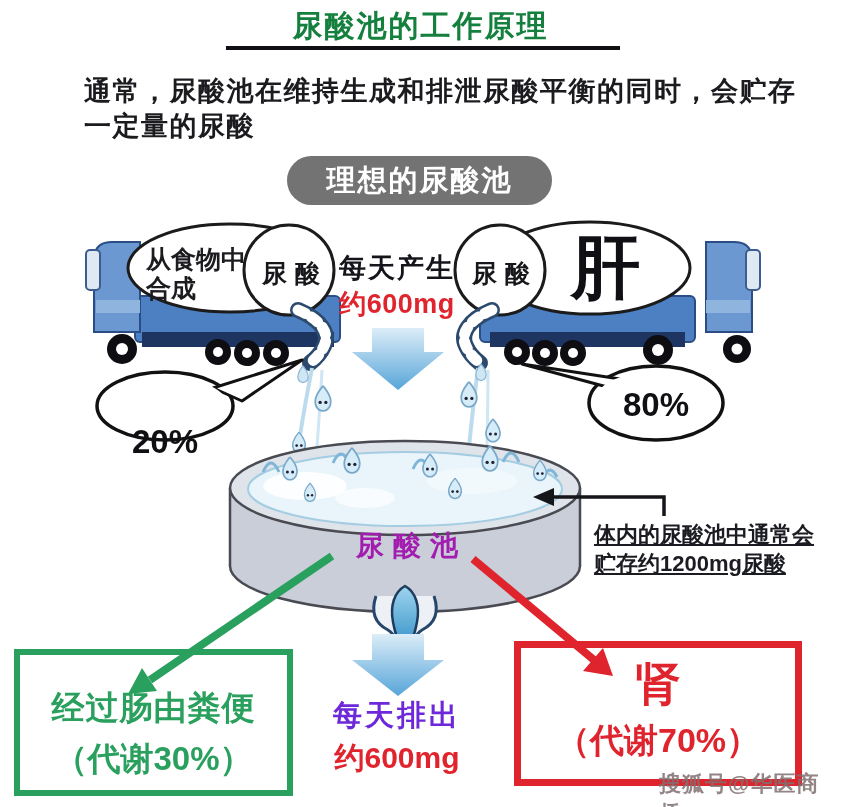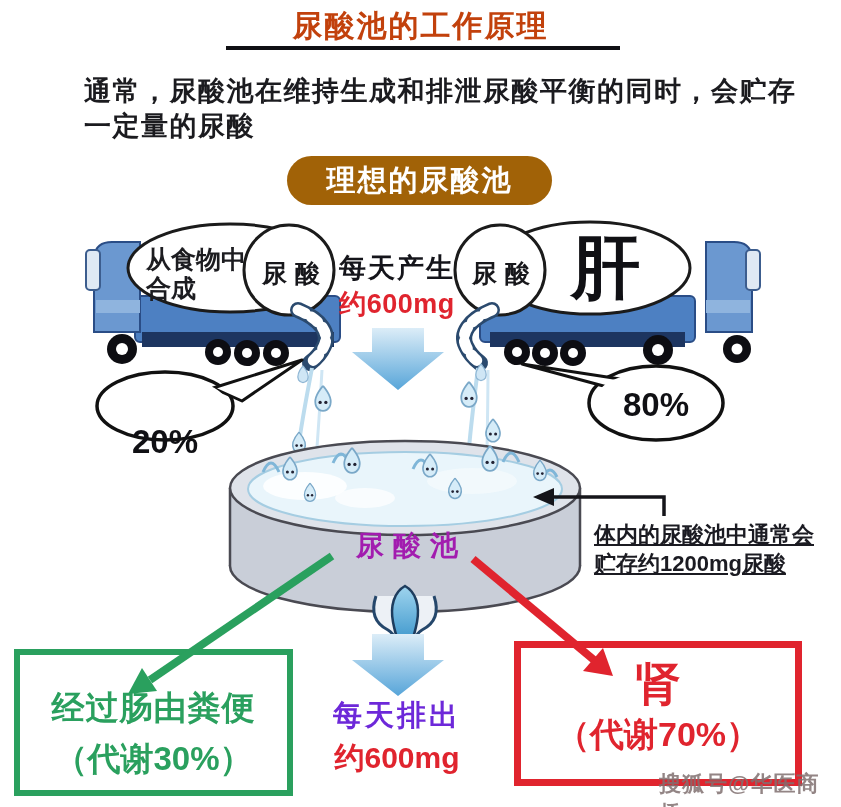--- a/index.html
+++ b/index.html
@@ -7,24 +7,24 @@
     position:relative;width:841px;height:807px;background:#ffffff;overflow:hidden;
     font-family:"Liberation Sans","DejaVu Sans",sans-serif;color:#17171b;font-weight:bold;
   }
   .abs{position:absolute;}
   .pre{white-space:pre-line;}
   .ctr{text-align:center;}
   .lay-box{z-index:1;}
   .lay-svg{z-index:2;pointer-events:none;}
   .lay-txt{z-index:3;}
 
-  .title{top:6px;left:0;width:841px;text-align:center;font-size:30px;letter-spacing:2px;color:#c2410c;}
+  .title{top:6px;left:0;width:841px;text-align:center;font-size:30px;letter-spacing:2px;color:#15803d;}
   .title-underline{left:226px;top:46px;width:394px;height:4px;background:#101014;}
   .intro{left:84px;top:74px;font-size:27px;line-height:35px;letter-spacing:1.5px;color:#1b1b1f;}
-  .badge{left:287px;top:156px;width:265px;height:49px;background:#a16207;border-radius:26px;
+  .badge{left:287px;top:156px;width:265px;height:49px;background:#737373;border-radius:26px;
          color:#fff;font-size:29px;letter-spacing:2px;display:flex;align-items:center;justify-content:center;}
 
   .tank-label{left:146px;top:245px;font-size:25px;line-height:29px;color:#1c1c20;}
   .bubble-left-label{left:245px;top:257px;width:92px;font-size:25px;letter-spacing:8px;text-indent:8px;}
   .bubble-right-label{left:455px;top:257px;width:92px;font-size:25px;letter-spacing:8px;text-indent:8px;}
   .organ-label{left:558px;top:231px;width:95px;font-size:69px;line-height:74px;color:#101014;}
   .production{left:333px;top:250px;width:128px;}
   .production .l1{font-size:27px;letter-spacing:2px;color:#14141a;}
   .production .l2{font-size:27px;color:#e0242e;letter-spacing:0.5px;}
   .share-left{left:104px;top:389px;width:122px;font-size:33px;color:#101014;margin-top:34px;}
@@ -38,21 +38,21 @@
   .gut-text .l1{font-size:33px;letter-spacing:1px;}
   .gut-text .l2{font-size:33px;margin-top:6px;}
 
   .excretion{left:322px;top:696px;width:150px;}
   .excretion .l1{font-size:29px;letter-spacing:3px;color:#6d28d9;}
   .excretion .l2{font-size:30px;color:#e0242e;margin-top:2px;}
 
   .kidney-box{left:514px;top:641px;width:288px;height:145px;border:7px solid #e0242e;background:#fff;box-sizing:border-box;}
   .kidney-text{left:514px;top:658px;width:288px;color:#e0242e;}
   .kidney-text .l1{font-size:45px;line-height:52px;}
-  .kidney-text .l2{font-size:34px;margin-top:2px;}
+  .kidney-text .l2{font-size:34px;margin-top:8px;}
 
   .watermark{left:659px;top:769px;font-size:22px;letter-spacing:1px;color:rgba(128,112,112,0.85);}
 </style>
 </head>
 <body>
 
 <div class="stage">
 
   <div class="abs lay-box gut-box"></div>
   <div class="abs lay-box kidney-box"></div>

